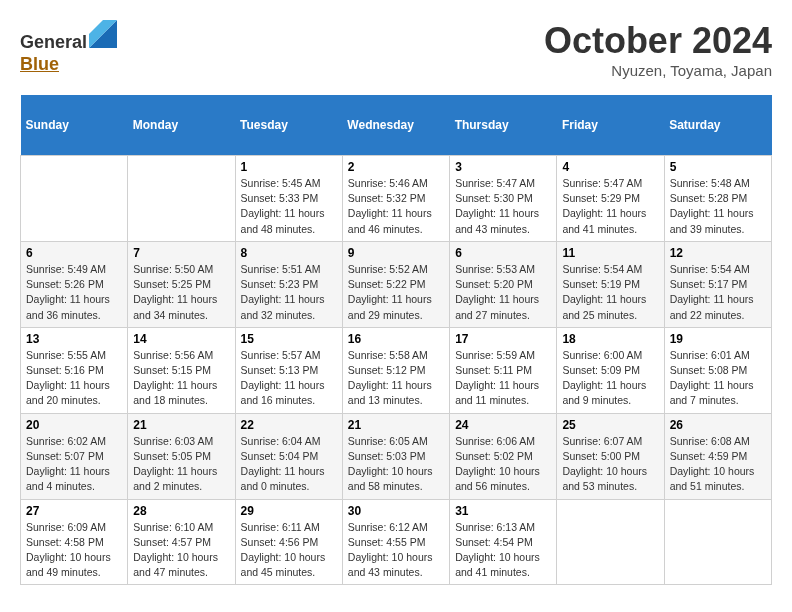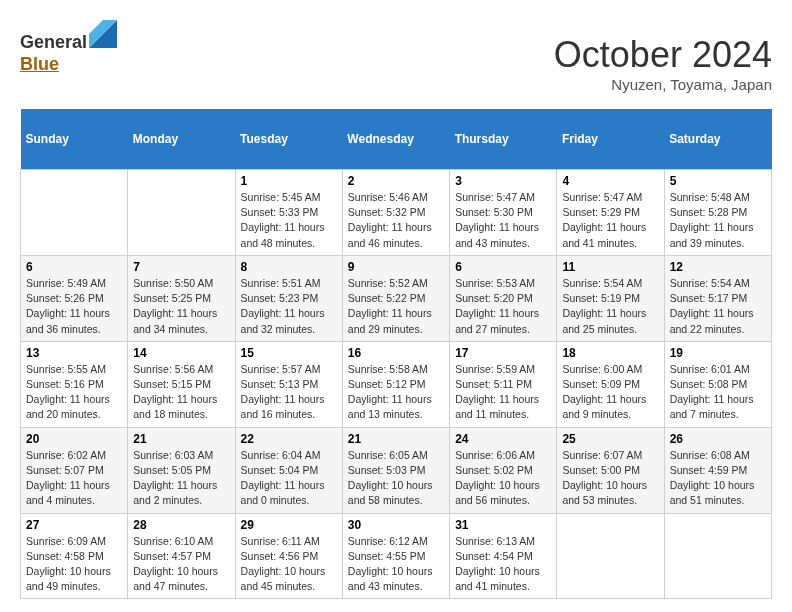--- a/index.html
+++ b/index.html
@@ -30,23 +30,22 @@
     .logo-icon {
       width: 28px;
       height: 28px;
       margin-left: 2px;
     }
     .title-block {
       text-align: right;
     }
     .month-title {
       font-size: 36px;
-      font-weight: normal;
+      font-weight: bold;
       color: #333;
-      margin-top: 14px;
     }
     .location {
       font-size: 15px;
       color: #555;
     }
     table {
       width: 100%;
       border-collapse: collapse;
       font-size: 11px;
     }

